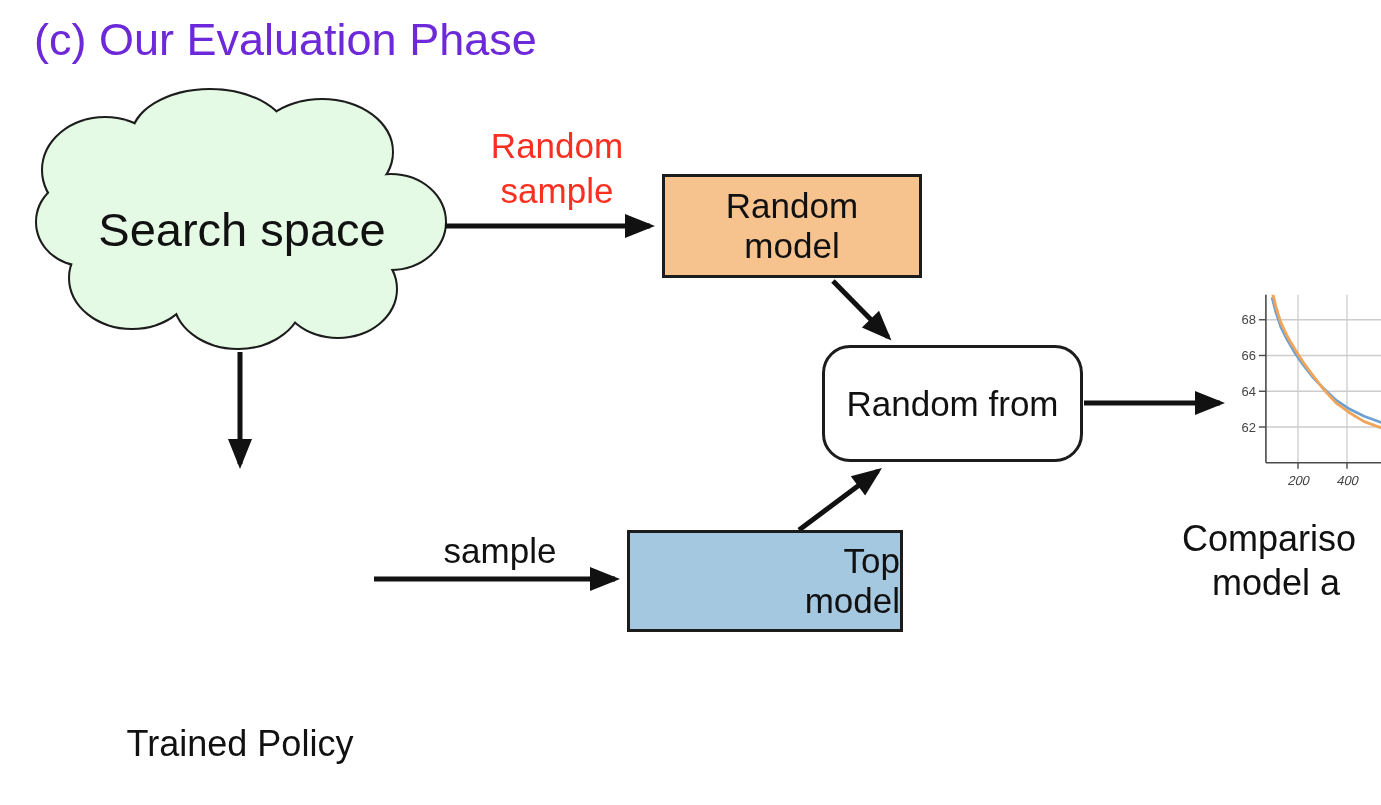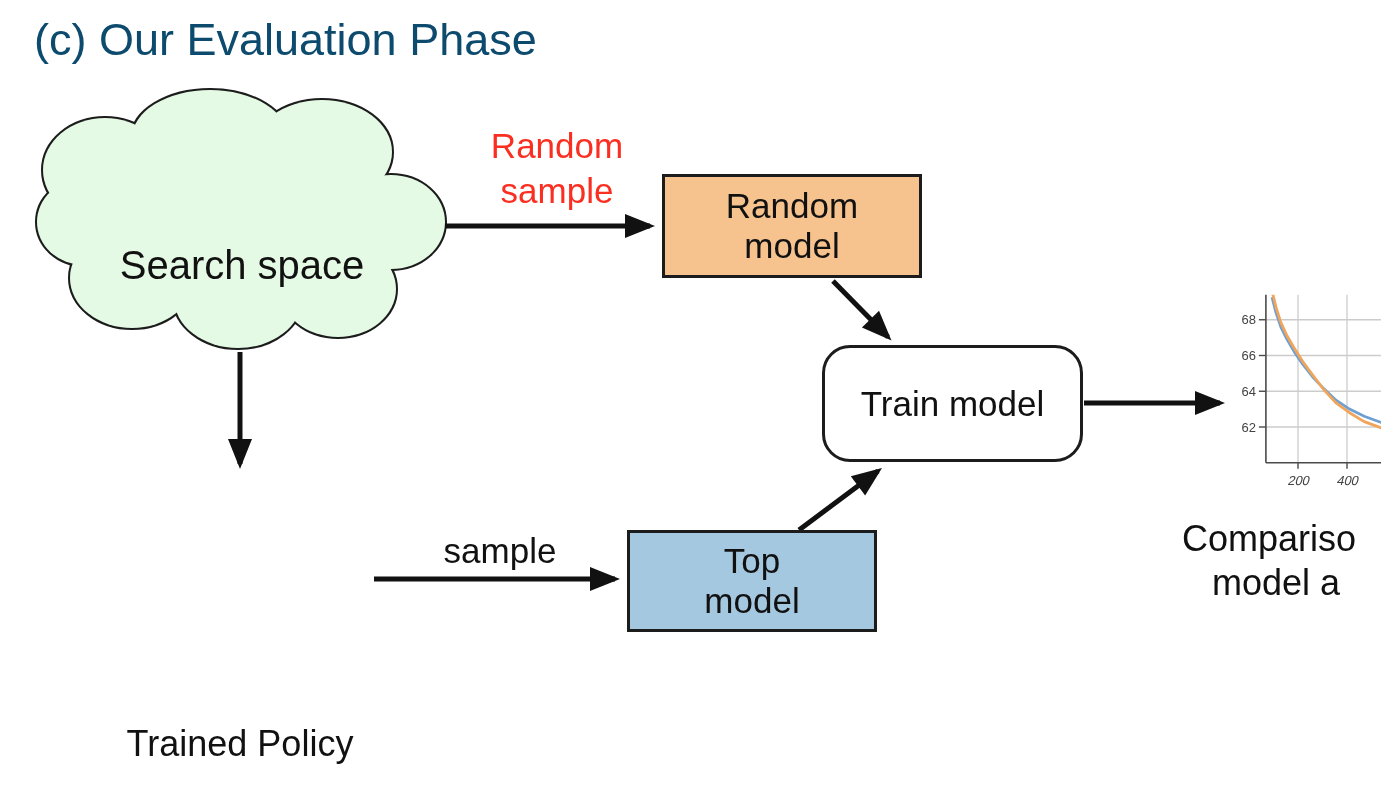--- a/index.html
+++ b/index.html
@@ -2,30 +2,30 @@
 <html><head>
 <meta charset="utf-8">
 <style>
   html,body{margin:0;padding:0;background:#ffffff;}
   .screen{
     position:relative;width:1381px;height:805px;background:#ffffff;overflow:hidden;
     font-family:"Liberation Sans", sans-serif;color:#111;
   }
   #diagram-svg{position:absolute;left:0;top:0;width:1381px;height:805px;}
   .abs{position:absolute;}
-  .page-title{left:34px;top:14px;font-size:45px;color:#0c4a6e;white-space:nowrap;}
+  .page-title{left:34px;top:14px;font-size:45px;color:#6d28d9;white-space:nowrap;}
   .node-label{transform:translate(-50%,-50%);text-align:center;white-space:nowrap;}
-  .cloud-label{left:242px;top:229px;font-size:40px;margin-top:36px;}
+  .cloud-label{left:242px;top:229px;font-size:47px;}
   .red-label{left:557px;top:168px;font-size:35px;line-height:45px;font-weight:500;}
   .sample-label{left:500px;top:551px;font-size:35px;}
   .box{position:absolute;box-sizing:border-box;border:3px solid #1c1c1c;
        display:flex;flex-direction:column;align-items:center;justify-content:center;
        font-size:35px;line-height:40px;text-align:center;}
   .box-random{left:662px;top:174px;width:260px;height:104px;}
-  .box-top{left:627px;top:530px;width:250px;height:102px;}
+  .box-top{left:627px;top:530px;width:276px;height:102px;align-items:flex-end;}
   .box-train{left:822px;top:345px;width:261px;height:117px;border-radius:28px;background:#fff;}
   .box-sampler{left:108px;top:473px;width:265px;height:217px;border-radius:34px;background:#fff;}
   .box-sampler .dots{margin-top:8px;letter-spacing:2px;}
   .sampler-caption{left:240px;top:744px;font-size:36px;line-height:44px;}
   .result-caption-1{left:1182px;top:518px;font-size:36px;white-space:nowrap;}
   .result-caption-2{left:1212px;top:562px;font-size:36px;white-space:nowrap;}
 </style>
 </head>
 <body>
 
@@ -117,21 +117,21 @@
     <div>Random</div>
     <div>model</div>
   </div>
 
   <div class="box box-top" style="background-color: rgb(165, 200, 225);">
     <div>Top</div>
     <div>model</div>
   </div>
 
   <div class="box box-train">
-    <div>Train model</div>
+    <div>Random from</div>
   </div>
 
   <div class="abs node-label sampler-caption">
     <div>Trained Policy</div>
   </div>
 
   <div class="abs result-caption-1">Compariso</div>
   <div class="abs result-caption-2">model a</div>
 
 </div>

